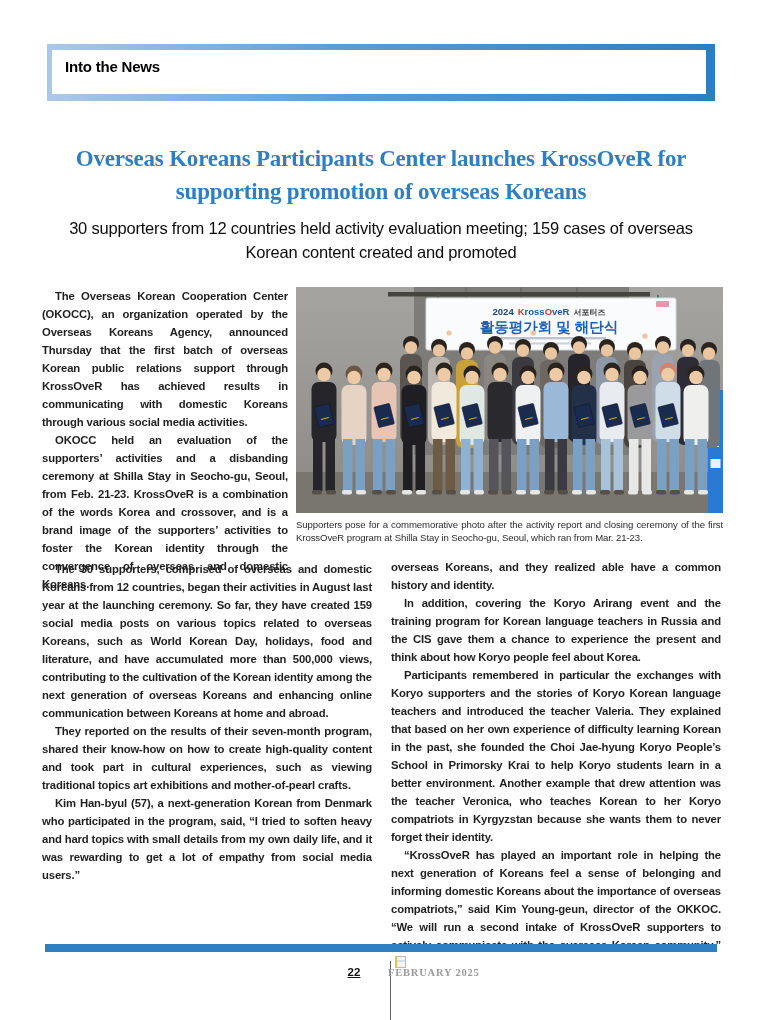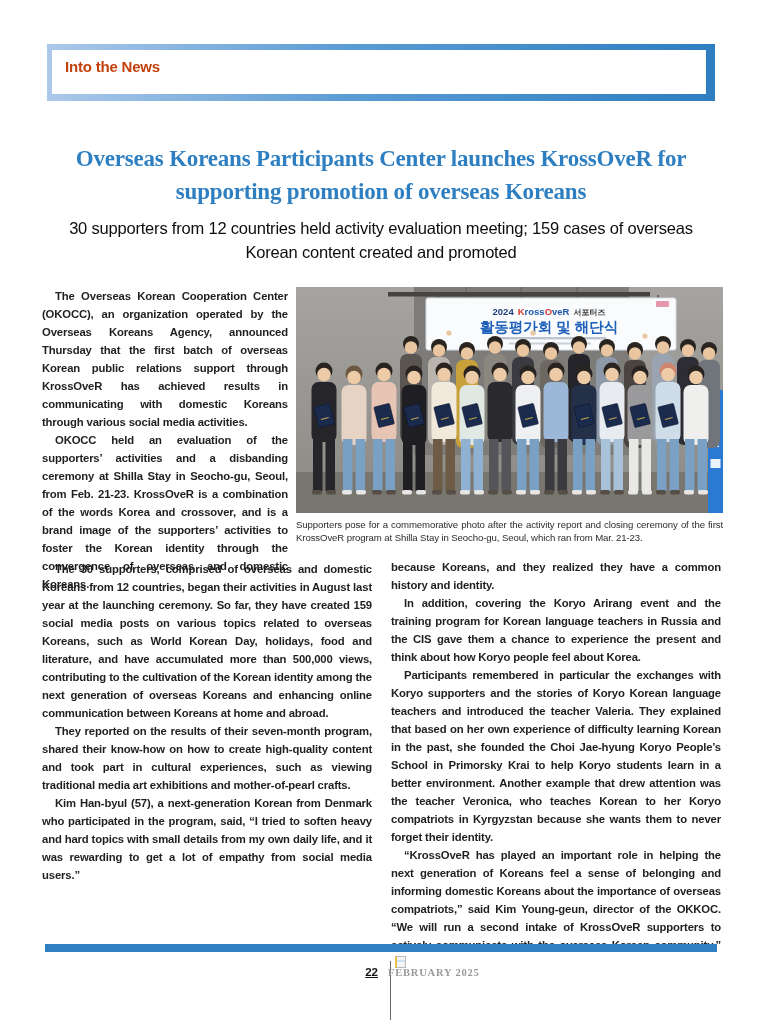--- a/index.html
+++ b/index.html
@@ -3,21 +3,21 @@
 <meta charset="utf-8">
 <style>
   html,body{margin:0;padding:0;background:#ffffff;}
   .page{position:relative;width:762px;height:1020px;background:#fff;margin:0 auto;overflow:hidden;
         font-family:"Liberation Sans",sans-serif;color:#1f1f1f;}
 
   
   .section-box{position:absolute;left:47px;top:44px;width:668px;height:57px;box-sizing:border-box;
      border-style:solid;border-width:6px 9px 7px 5px;
      border-image:linear-gradient(90deg,#abc8e9,#5b9cd4 45%,#2e7fc2) 1;background:#fff;}
-  .section-label{font-size:15px;font-weight:bold;color:#c2410c;padding:8px 0 0 13px;letter-spacing:-0.2px;}
+  .section-label{font-size:15px;font-weight:bold;color:#000000;padding:8px 0 0 13px;letter-spacing:-0.2px;}
 
   
   .headline{position:absolute;left:51px;top:142px;width:660px;text-align:center;
      font-family:"Liberation Serif",serif;font-weight:bold;font-size:23px;line-height:33px;
      color:#2e7fc1;letter-spacing:-0.2px;}
   .subheadline{position:absolute;left:56px;top:216px;width:650px;text-align:center;
      font-weight:normal;font-size:16.5px;line-height:24px;color:#0d0d0d;letter-spacing:-0.2px;}
 
   
   .body-col{position:absolute;text-align:justify;font-size:11.3px;line-height:18px;
@@ -33,21 +33,21 @@
   .caption{position:absolute;left:296px;top:518px;width:427px;text-align:justify;
      font-size:9.6px;line-height:13px;color:#2b2b2b;letter-spacing:-0.1px;}
 
   
   .endmark{display:inline-block;width:8px;height:10px;margin-left:4px;vertical-align:-1px;
      border:1px solid #b9b9b9;border-left:2px solid #e4c24a;
      background:linear-gradient(180deg,#f4f4f4 30%,#cfe2f2 30%,#cfe2f2 55%,#f4f4f4 55%);}
 
   
   .bottom-rule{position:absolute;left:45px;top:944px;width:672px;height:8px;background:#2e80c2;}
-  .footer-pagenum{position:absolute;left:330px;top:966px;width:48px;text-align:right;
+  .footer-pagenum{position:absolute;left:330px;top:966px;width:48px;text-align:center;
      font-size:11.5px;font-weight:bold;color:#111;text-decoration:underline;}
   .footer-vline{position:absolute;left:390px;top:961px;width:1px;height:59px;background:#666;}
   .footer-issue{position:absolute;left:388px;top:967px;font-size:10.5px;font-weight:bold;
      color:#9a9a9a;letter-spacing:0.8px;font-family:Liberation Serif, serif;}
 </style>
 </head>
 <body>
 
 <div class="page">
 
@@ -273,26 +273,26 @@
           <rect x="364" y="118" width="16" height="21" rx="1" fill="#1b2b4e" stroke="#0e1830" stroke-width="0.6"></rect>
           <rect x="368" y="131" width="8" height="1.2" fill="#c9a84a"></rect>
         </g>
       </g>
   </svg>
 
   <div class="caption">Supporters pose for a commemorative photo after the activity report and closing ceremony of the first KrossOveR program at Shilla Stay in Seocho-gu, Seoul, which ran from Mar. 21-23.</div>
 
   <div class="body-col col-wide">
       <p class="body-p">The 30 supporters, comprised of overseas and domestic Koreans from 12 countries, began their activities in August last year at the launching ceremony. So far, they have created 159 social media posts on various topics related to overseas Koreans, such as World Korean Day, holidays, food and literature, and have accumulated more than 500,000 views, contributing to the cultivation of the Korean identity among the next generation of overseas Koreans and enhancing online communication between Koreans at home and abroad.</p>
-      <p class="body-p">They reported on the results of their seven-month program, shared their know-how on how to create high-quality content and took part in cultural experiences, such as viewing traditional media art exhibitions and mother-of-pearl crafts.</p>
+      <p class="body-p">They reported on the results of their seven-month program, shared their know-how on how to create high-quality content and took part in cultural experiences, such as viewing traditional topics art exhibitions and mother-of-pearl crafts.</p>
       <p class="body-p">Kim Han-byul (57), a next-generation Korean from Denmark who participated in the program, said, “I tried to soften heavy and hard topics with small details from my own daily life, and it was rewarding to get a lot of empathy from social media users.”</p>
     </div>
 
   <div class="body-col col-right">
-    <p class="body-p no-indent">because Koreans, and they realized they have a common history and identity.</p>
+    <p class="body-p no-indent">overseas Koreans, and they realized able have a common history and identity.</p>
     <div>
         <p class="body-p">In addition, covering the Koryo Arirang event and the training program for Korean language teachers in Russia and the CIS gave them a chance to experience the present and think about how Koryo people feel about Korea.</p>
         <p class="body-p">Participants remembered in particular the exchanges with Koryo supporters and the stories of Koryo Korean language teachers and introduced the teacher Valeria. They explained that based on her own experience of difficulty learning Korean in the past, she founded the Choi Jae-hyung Koryo People’s School in Primorsky Krai to help Koryo students learn in a better environment. Another example that drew attention was the teacher Veronica, who teaches Korean to her Koryo compatriots in Kyrgyzstan because she wants them to never forget their identity.</p>
       </div>
     <p class="body-p"><span>“KrossOveR has played an important role in helping the next generation of Koreans feel a sense of belonging and informing domestic Koreans about the importance of overseas compatriots,” said Kim Young-geun, director of the OKKOC. “We will run a second intake of KrossOveR supporters to actively communicate with the overseas Korean community.”</span><span class="endmark"></span></p>
   </div>
 
   <div class="bottom-rule"></div>
   <div class="footer-pagenum">22</div>
   <div class="footer-vline"></div>

